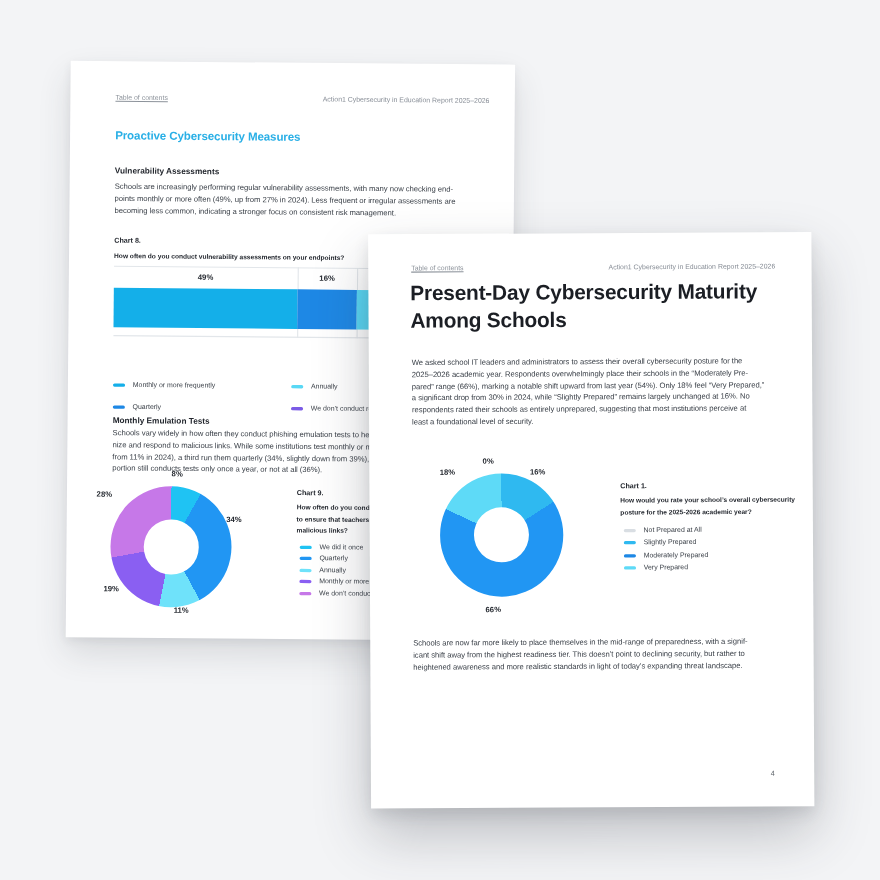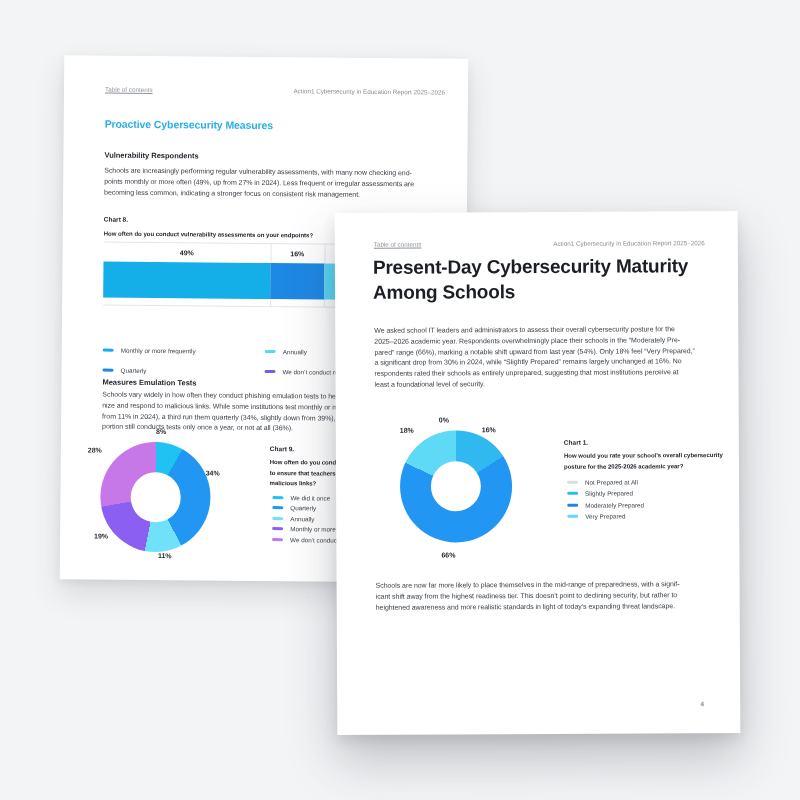--- a/index.html
+++ b/index.html
@@ -42,21 +42,21 @@
 
 <div class="canvas">
 
   <div class="page page-back">
     <div class="pi">
       <a class="abs hdr-link" style="left:41px;top:30px;" href="#">Table of contents</a>
       <div class="abs hdr-right" style="right:23px;top:30px;">Action1 Cybersecurity in Education Report 2025–2026</div>
 
       <div class="abs sec-title" style="left:41px;top:62px;">Proactive Cybersecurity Measures</div>
 
-      <div class="abs sub-h" style="left:41px;top:95px;">Vulnerability Respondents</div>
+      <div class="abs sub-h" style="left:41px;top:95px;">Vulnerability Assessments</div>
 
       <div class="abs" style="left:41px;top:110px;">
           <div class="body-line">Schools are increasingly performing regular vulnerability assessments, with many now checking end-</div>
           <div class="body-line">points monthly or more often (49%, up from 27% in 2024). Less frequent or irregular assessments are</div>
           <div class="body-line">becoming less common, indicating a stronger focus on consistent risk management.</div>
         </div>
 
       <div class="abs cap-label" style="left:41px;top:160px;">Chart 8.</div>
       <div class="abs cap-q q-line" style="left:41px;top:173px;">How often do you conduct vulnerability assessments on your endpoints?</div>
 
@@ -93,21 +93,21 @@
           <div class="legend-row" style="margin-bottom: 13px;">
             <span class="dash" style="background: rgb(89, 216, 245);"></span>
             <span class="lt">Annually</span>
           </div>
           <div class="legend-row" style="margin-bottom: 13px;">
             <span class="dash" style="background: rgb(123, 91, 230);"></span>
             <span class="lt">We don’t conduct regular assessments</span>
           </div>
         </div>
 
-      <div class="abs sub-h" style="left:41px;top:322px;">Measures Emulation Tests</div>
+      <div class="abs sub-h" style="left:41px;top:322px;">Monthly Emulation Tests</div>
 
       <div class="abs" style="left:41px;top:334px;">
           <div class="body-line">Schools vary widely in how often they conduct phishing emulation tests to help staff recog-</div>
           <div class="body-line">nize and respond to malicious links. While some institutions test monthly or more often (8%, down</div>
           <div class="body-line">from 11% in 2024), a third run them quarterly (34%, slightly down from 39%), while a notable</div>
           <div class="body-line">portion still conducts tests only once a year, or not at all (36%).</div>
         </div>
 
       <div class="abs donut" style="left: 40px; top: 386px; width: 110px; height: 110px; background: conic-gradient(rgb(31, 195, 243) 0%, rgb(31, 195, 243) 8%, rgb(33, 150, 243) 8%, rgb(33, 150, 243) 42%, rgb(111, 226, 250) 42%, rgb(111, 226, 250) 53%, rgb(138, 95, 242) 53%, rgb(138, 95, 242) 72%, rgb(198, 120, 232) 72%, rgb(198, 120, 232) 100%);"></div>
       <div class="abs slice-lbl" style="left:95px;top:372px;">8%</div>

